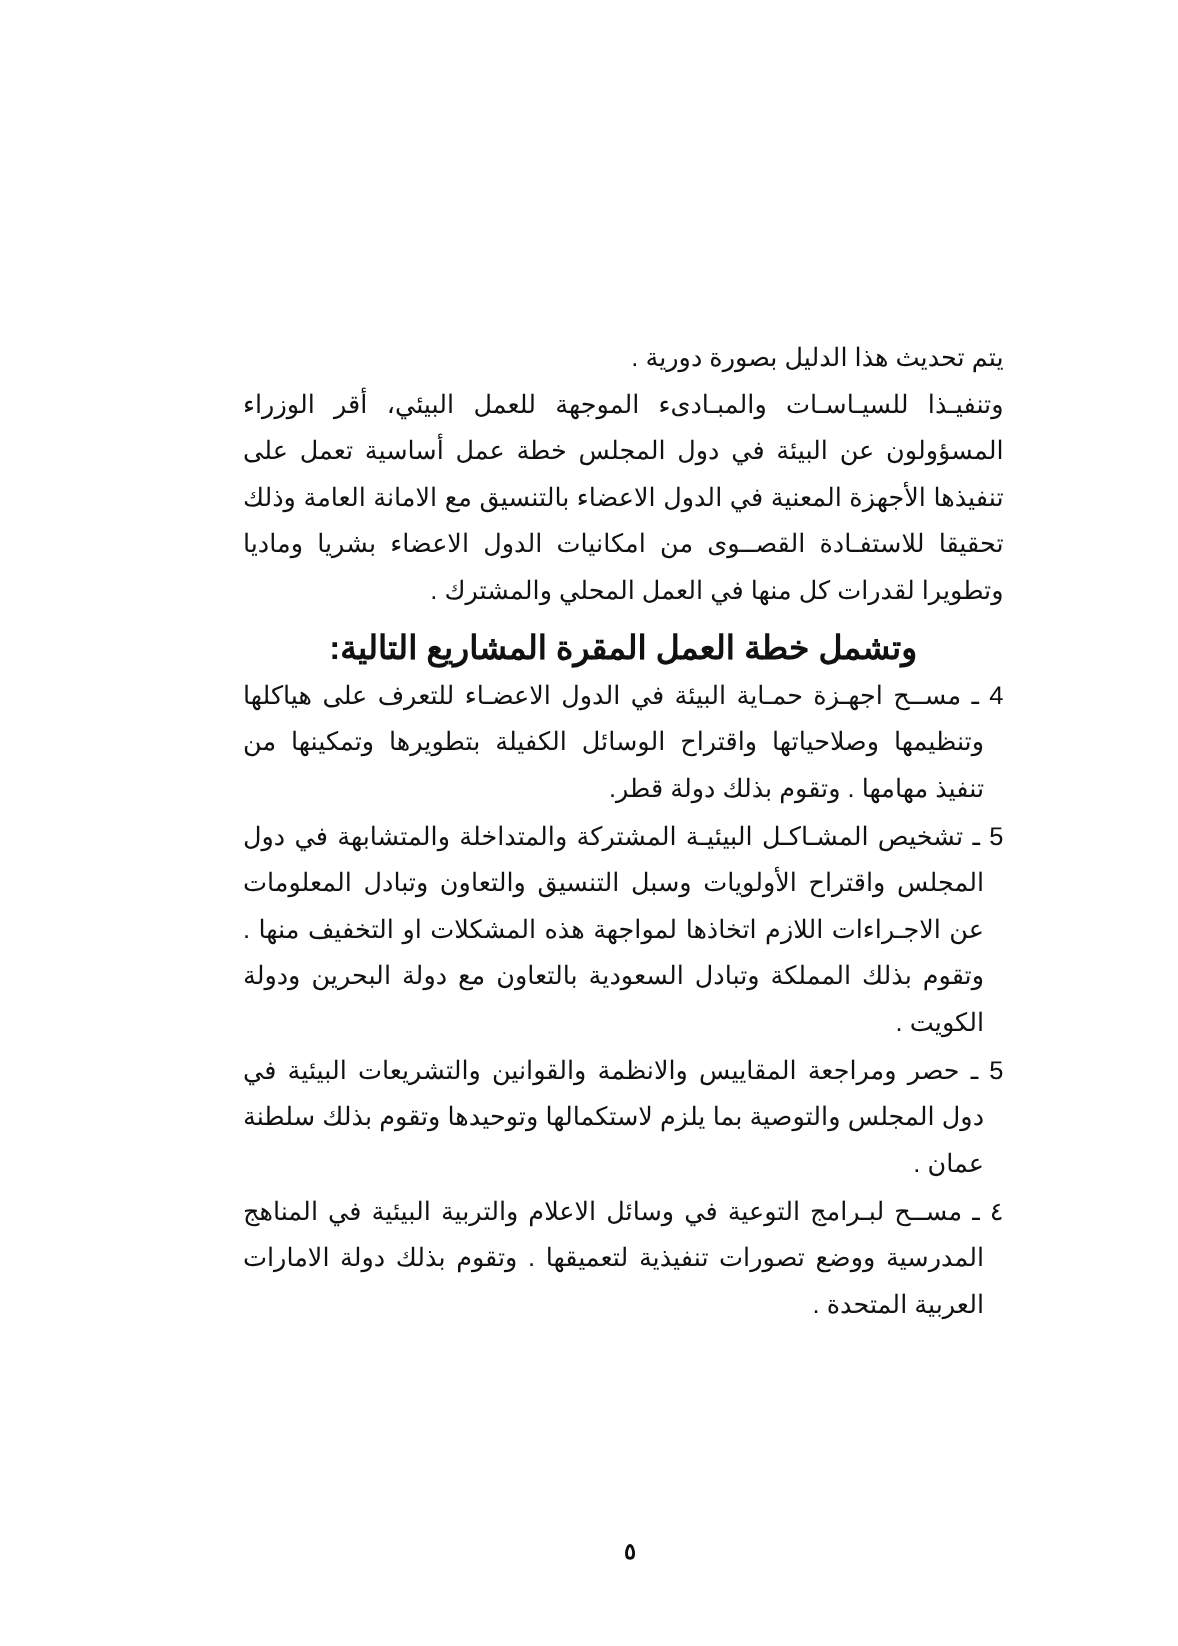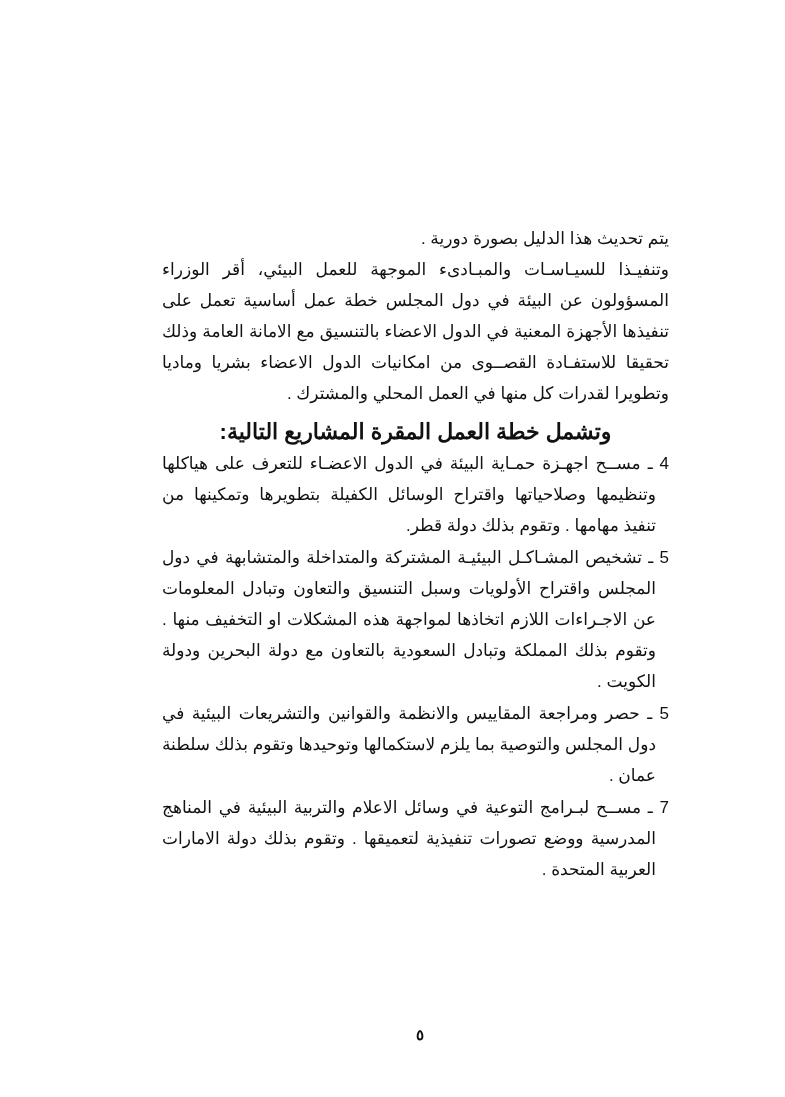--- a/index.html
+++ b/index.html
@@ -89,21 +89,21 @@
         <span class="num">5 ـ</span>
         <span class="txt">تشخيص المشـاكـل البيئيـة المشتركة والمتداخلة والمتشابهة في دول المجلس واقتراح الأولويات وسبل التنسيق والتعاون وتبادل المعلومات عن الاجـراءات اللازم اتخاذها لمواجهة هذه المشكلات او التخفيف منها . وتقوم بذلك المملكة وتبادل السعودية بالتعاون مع دولة البحرين ودولة الكويت .</span>
       </p>
 
       <p class="list-item">
         <span class="num">5 ـ</span>
         <span class="txt">حصر ومراجعة المقاييس والانظمة والقوانين والتشريعات البيئية في دول المجلس والتوصية بما يلزم لاستكمالها وتوحيدها وتقوم بذلك سلطنة عمان .</span>
       </p>
 
       <p class="list-item">
-        <span class="num">7 ـ</span>
+        <span class="num">٤ ـ</span>
         <span class="txt">مســح لبـرامج التوعية في وسائل الاعلام والتربية البيئية في المناهج المدرسية ووضع تصورات تنفيذية لتعميقها . وتقوم بذلك دولة الامارات العربية المتحدة .</span>
       </p>
 
     </div>
   </div>
 
   <div class="page-number">٥</div>
 
 </div>
 

